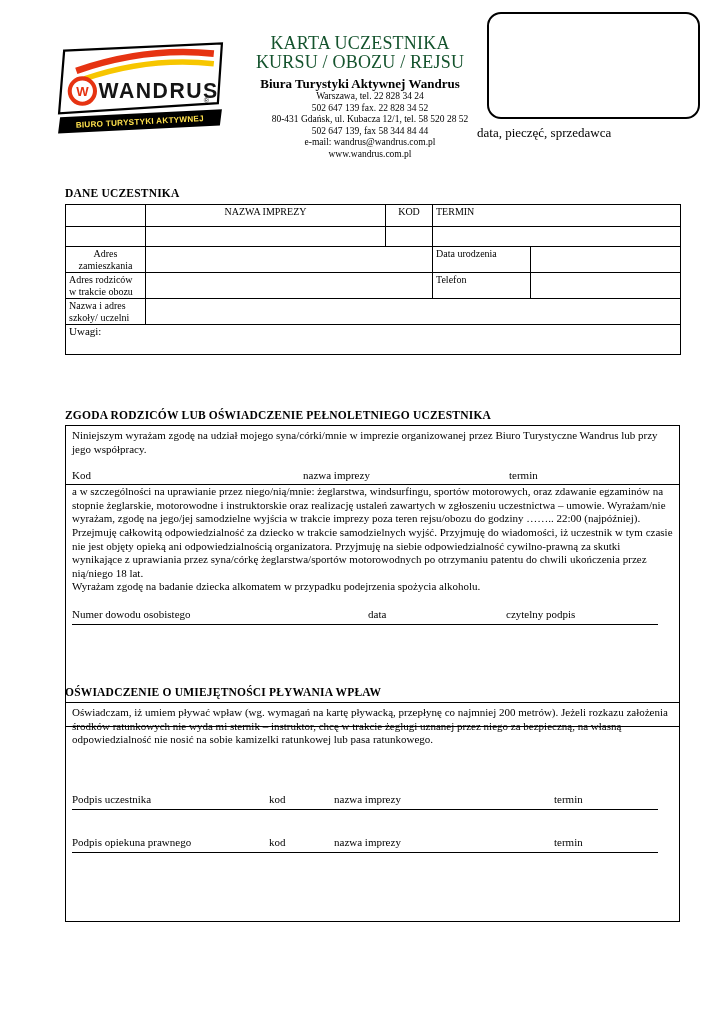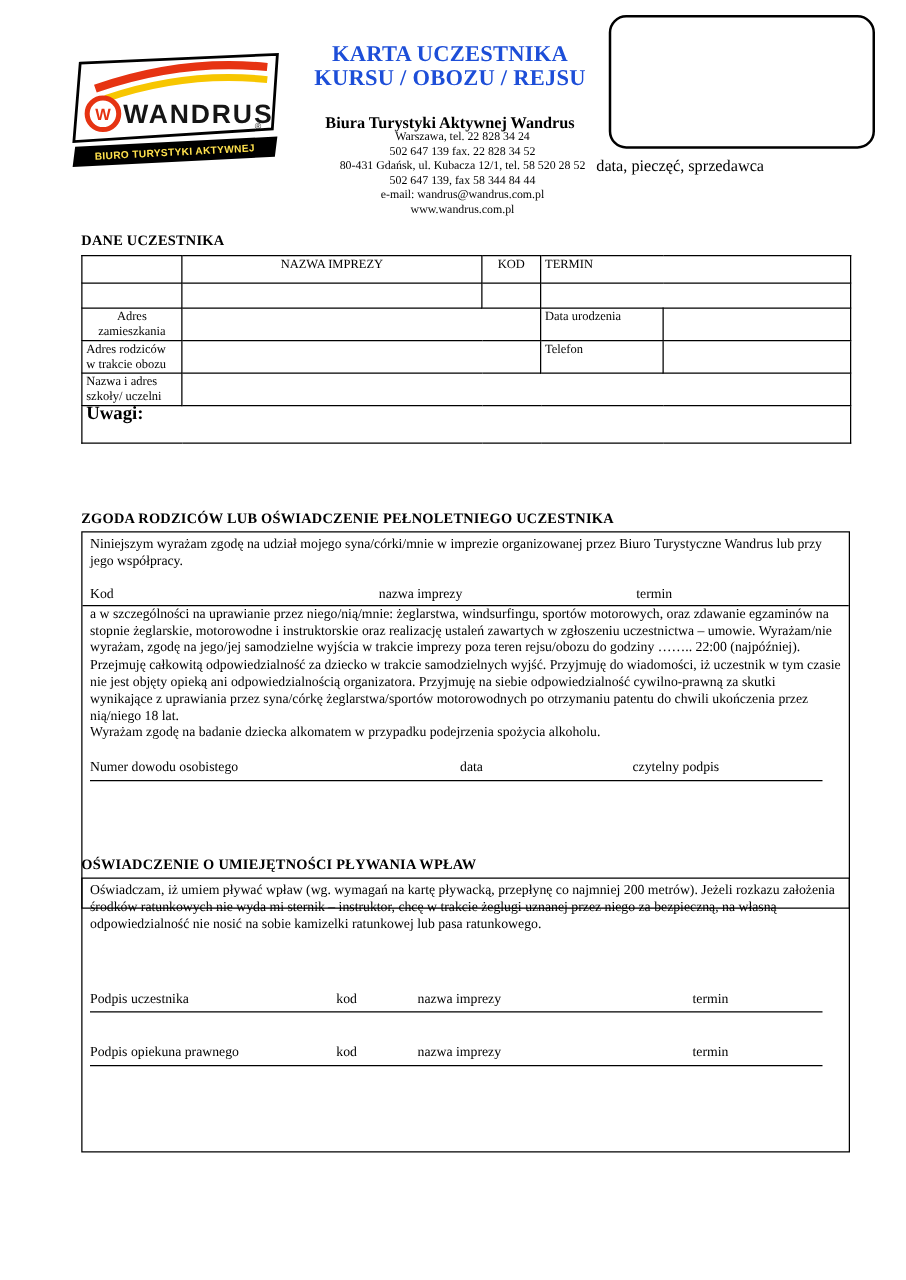--- a/index.html
+++ b/index.html
@@ -5,35 +5,35 @@
   * { margin:0; padding:0; box-sizing:border-box; }
   body { margin:0; background:#ffffff; }
   .page {
     position:relative; width:725px; height:1024px; background:#fff;
     font-family:"Liberation Serif", serif; color:#000; overflow:hidden;
   }
 
   
   .logo-wrap { position:absolute; left:50px; top:38px; width:180px; height:100px; }
   .title-block { position:absolute; left:215px; top:34px; width:290px; text-align:center; }
-  .title-main { font-size:18px; font-weight:bold; color:#1d4ed8; line-height:19px; letter-spacing:.2px; }
-  .org-name { font-size:13px; font-weight:bold; margin-top:18px; line-height:15px; }
+  .title-main { font-size:18px; font-weight:normal; color:#14532d; line-height:19px; letter-spacing:.2px; }
+  .org-name { font-size:13px; font-weight:bold; margin-top:4px; line-height:15px; }
   .addr { font-size:9.5px; line-height:11.6px;padding-left:20px; }
   .stamp-box { position:absolute; left:487px; top:12px; width:213px; height:107px; border:2px solid #000; border-radius:14px; background:#fff; }
   .stamp-caption { position:absolute; left:477px; top:125px; font-size:13px; }
 
   
   .section { position:absolute; left:65px; width:615px; }
   .sec-heading { font-size:11.5px; font-weight:bold; line-height:14px; letter-spacing:.2px; }
 
   
   table.ptable { border-collapse:collapse; width:615px; margin-top:4px; table-layout:fixed; }
   .ptable td { border:1px solid #000; font-size:10px; padding:1px 3px; vertical-align:top; line-height:11.5px; }
   .ptable td.tc { text-align:center; }
-  .ptable td.uwagi { font-size:15px; font-weight:bold; }
+  .ptable td.uwagi { font-size:11px; font-weight:normal; }
 
   
   .box { border:1px solid #000; margin-top:3px; padding:3px 6px; font-size:11px; line-height:13.6px; }
   .consent-box { height:302px; }
   .swim-box { height:220px; }
   p.bodytext { margin:0; }
 
   .sign-line { position:relative; height:17px; border-bottom:1px solid #000; font-size:11px; }
   .sign-line span { position:absolute; bottom:2px; white-space:nowrap; }
   .kod-line { margin:12px -6px 0 -6px; }

